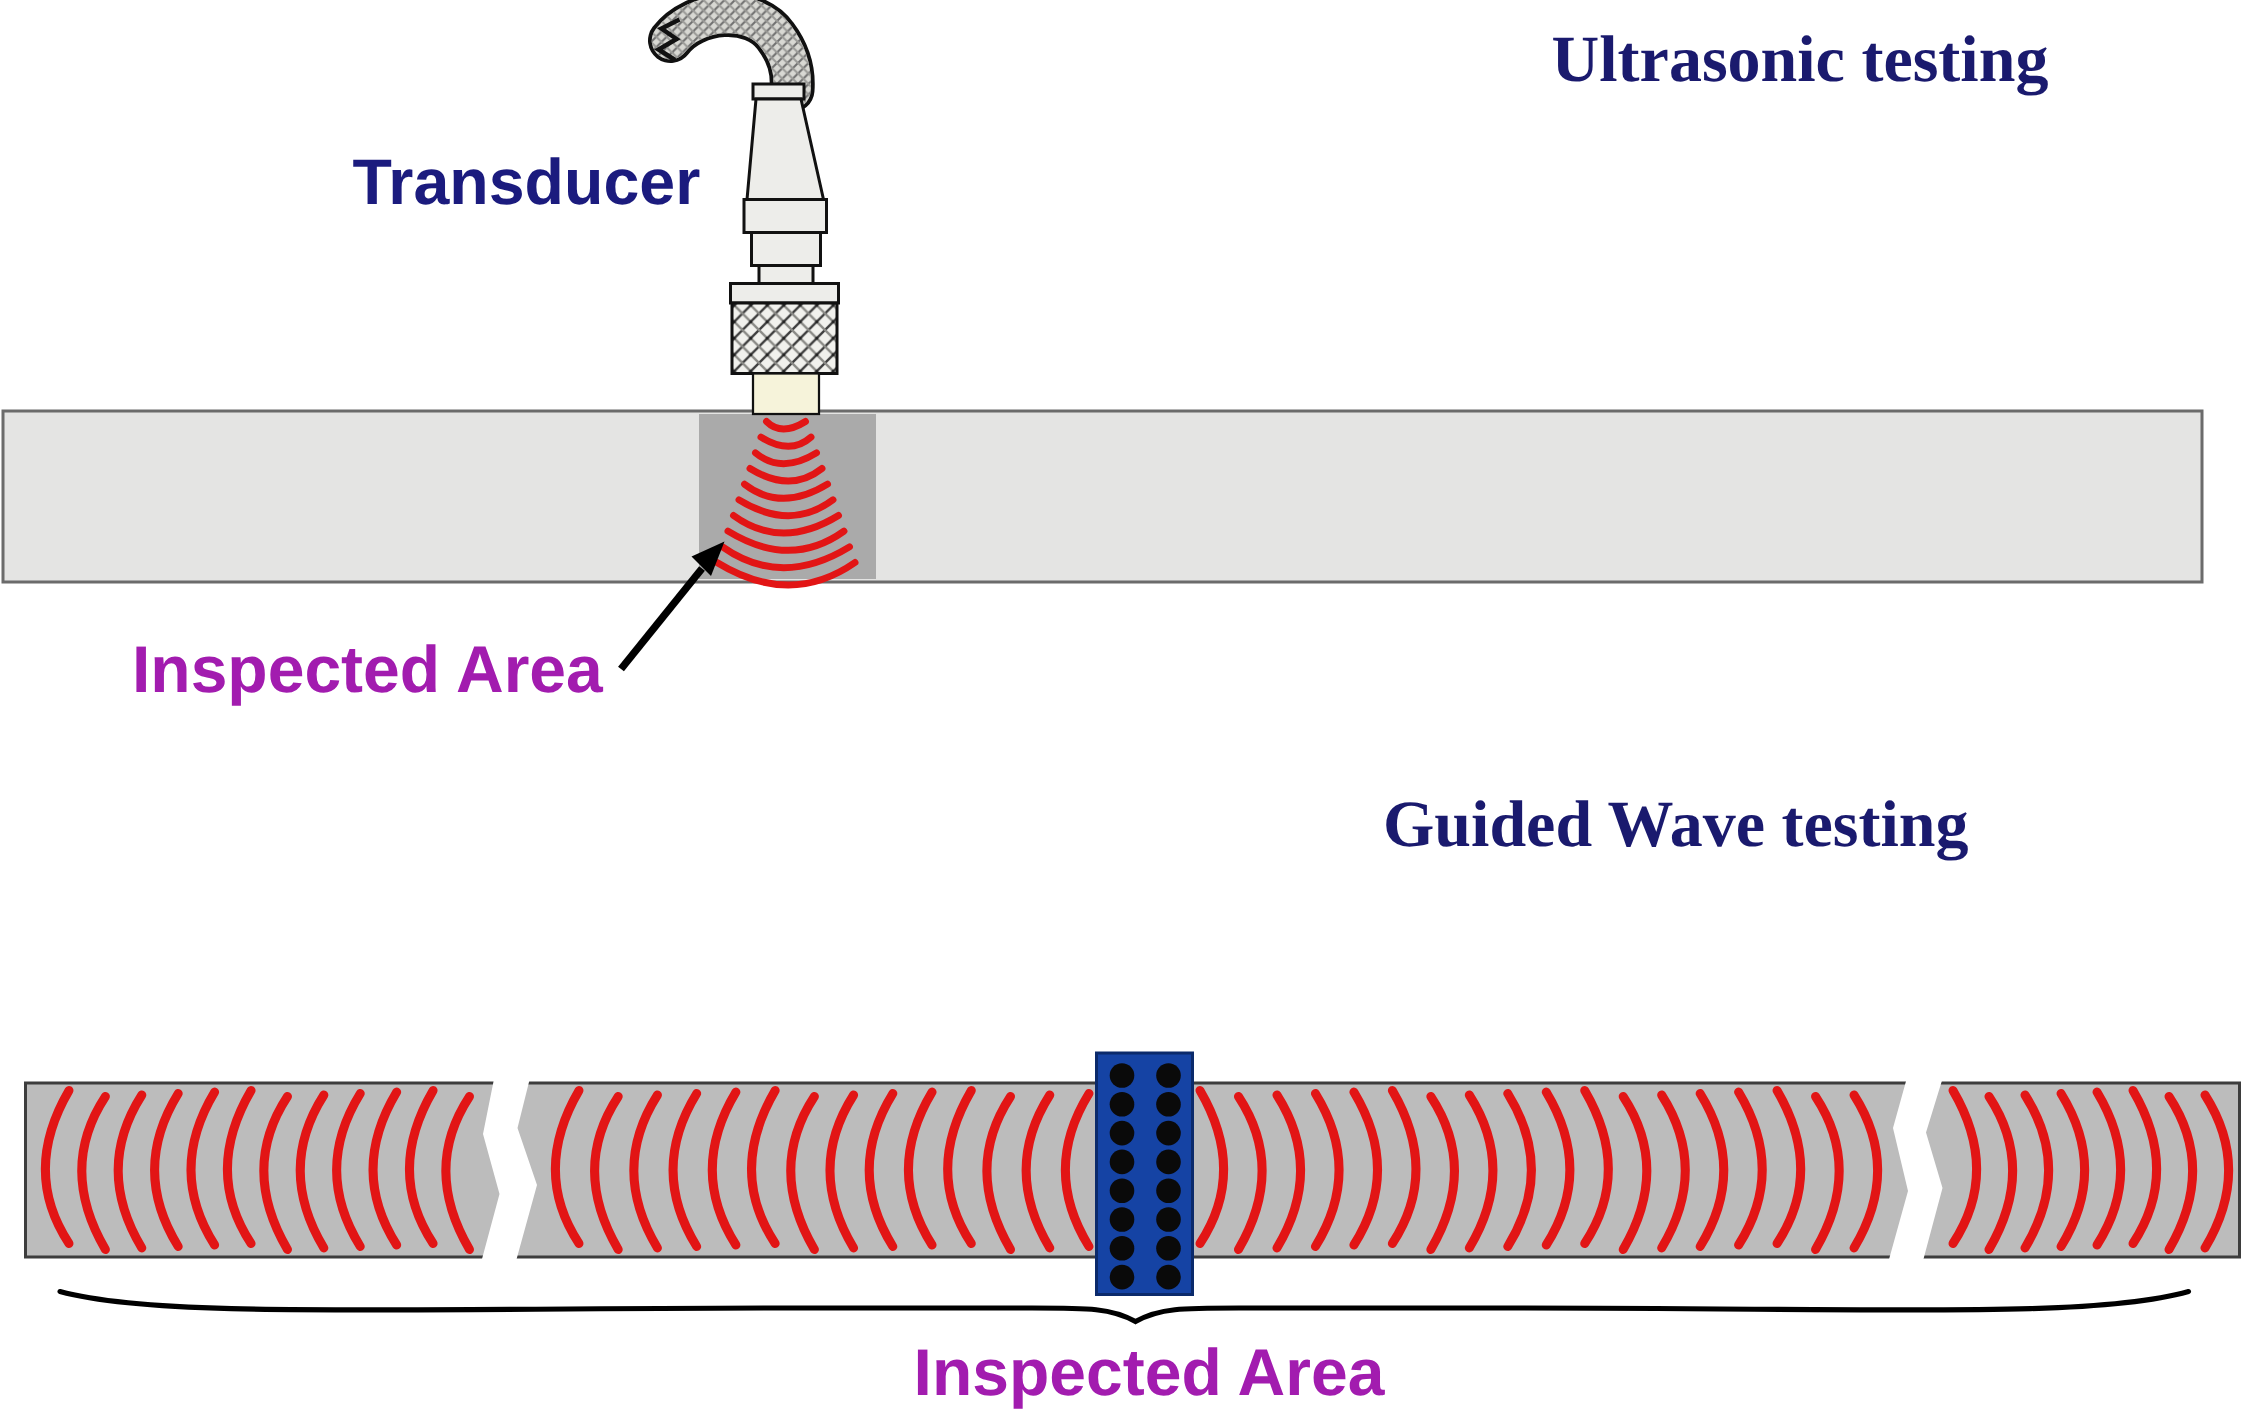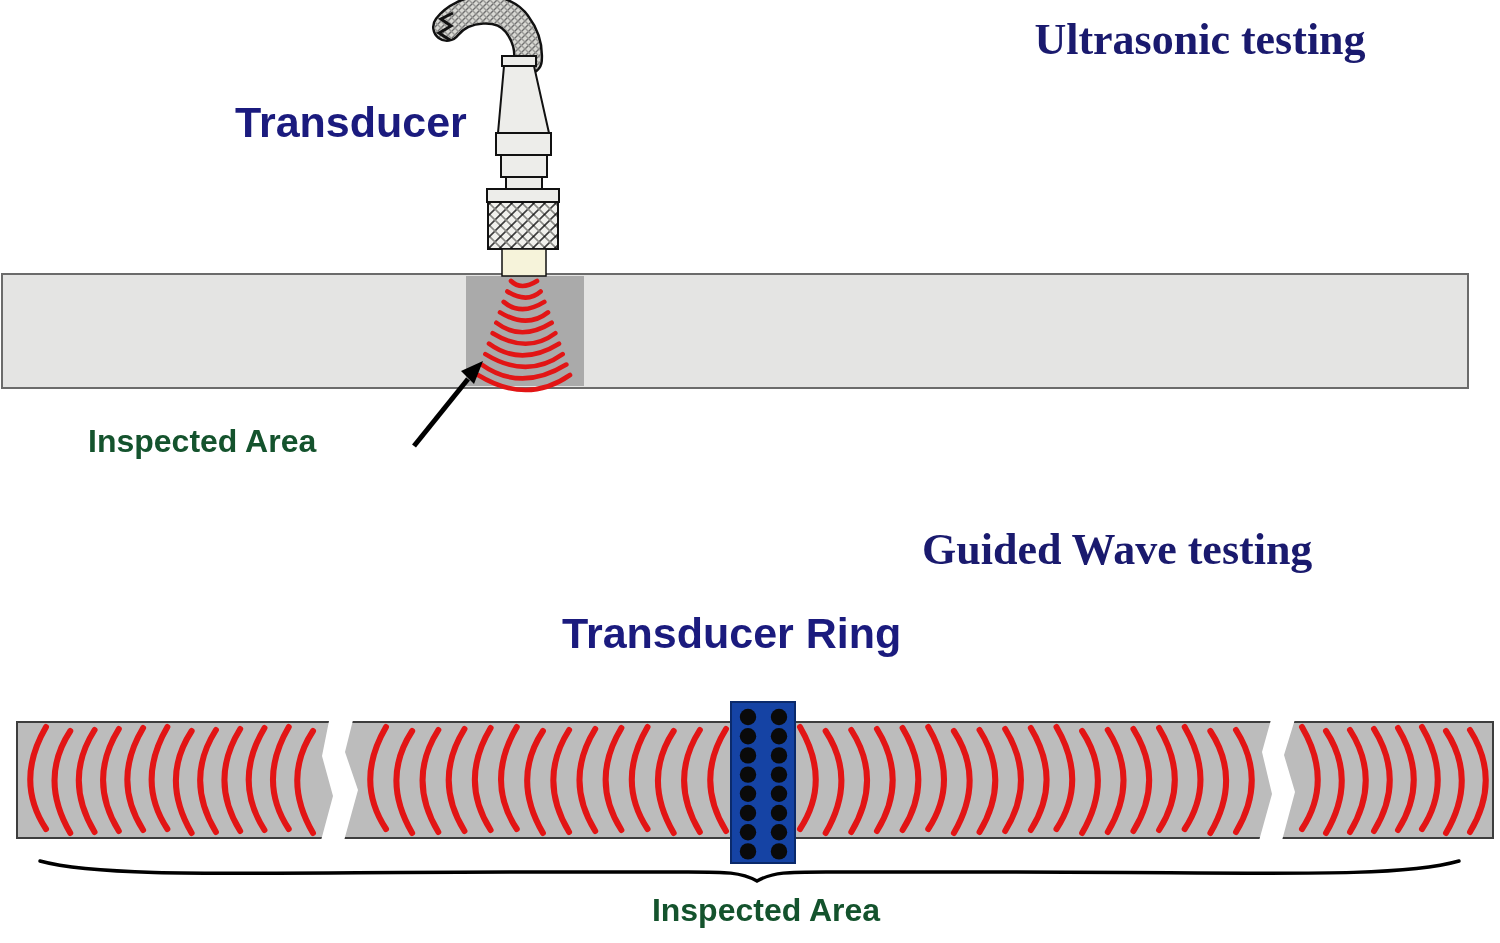--- a/index.html
+++ b/index.html
@@ -4,21 +4,21 @@
 <style>
   html,body{margin:0;padding:0;background:#fff;}
   body{width:1500px;height:943px;position:relative;overflow:hidden;
        font-family:"Liberation Sans","DejaVu Sans",sans-serif;}
   #stage{position:absolute;left:0;top:0;width:1500px;height:943px;}
   svg#diagram{position:absolute;left:0;top:0;}
   .lbl{position:absolute;white-space:nowrap;font-weight:bold;z-index:5;}
   .title{font-family:Liberation Serif, serif;
          font-size:44px;color:var(--title-navy,#1a1a6e);line-height:1.0;}
   .navlabel{font-size:43px;color:var(--label-navy,#1b1b7e);line-height:1.0;}
-  .blklabel{font-size:32px;color:#14532d;line-height:1.0;}
+  .blklabel{font-size:44px;color:#a21caf;line-height:1.0;}
   #ultrasonic-title{left:940px;top:18px;width:520px;text-align:center;}
   #guided-title{left:880px;top:528px;width:580px;text-align:left;margin-left:42px;}
   #transducer-label{left:219px;top:101px;margin-left:16px;}
   #inspected-top-label{left:88px;top:425px;}
   #ring-label{left:562px;top:612px;}
   #inspected-bottom-label{left:606px;top:894px;width:320px;text-align:center;}
 </style>
 </head>
 <body>
 
@@ -153,16 +153,15 @@
           <circle cx="779" cy="851.4" r="8.2" fill="#0a0a0a"></circle>
         </g>
     <path d="M40,861 C105,879 260,872 540,872 L688,872 C726,872 741,872 757,881 C773,872 788,872 826,872 L1000,872 C1260,872 1396,879 1459,861" fill="none" stroke-width="3.4" stroke-linecap="round" stroke="#000000"></path>
   </g>
 </svg>
 
 <div class="lbl title" id="ultrasonic-title">Ultrasonic testing</div>
 <div class="lbl navlabel" id="transducer-label">Transducer</div>
 <div class="lbl blklabel" id="inspected-top-label">Inspected Area</div>
 <div class="lbl title" id="guided-title">Guided Wave testing</div>
-<div class="lbl navlabel" id="ring-label">Transducer Ring</div>
 <div class="lbl blklabel" id="inspected-bottom-label">Inspected Area</div>
 
 </div>
 
 </body></html>

